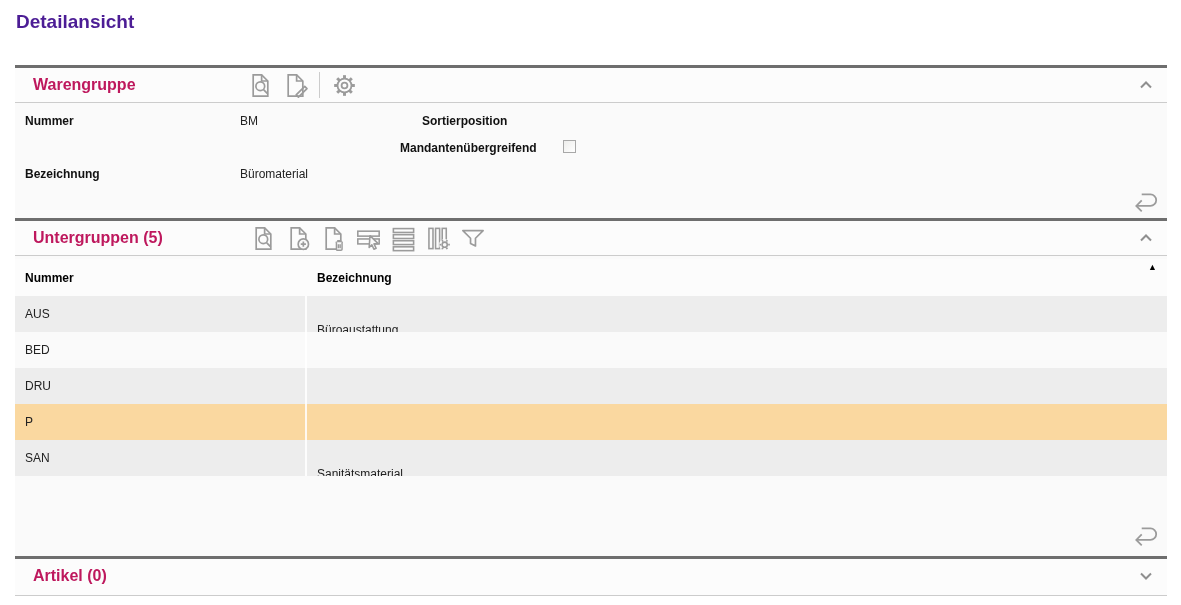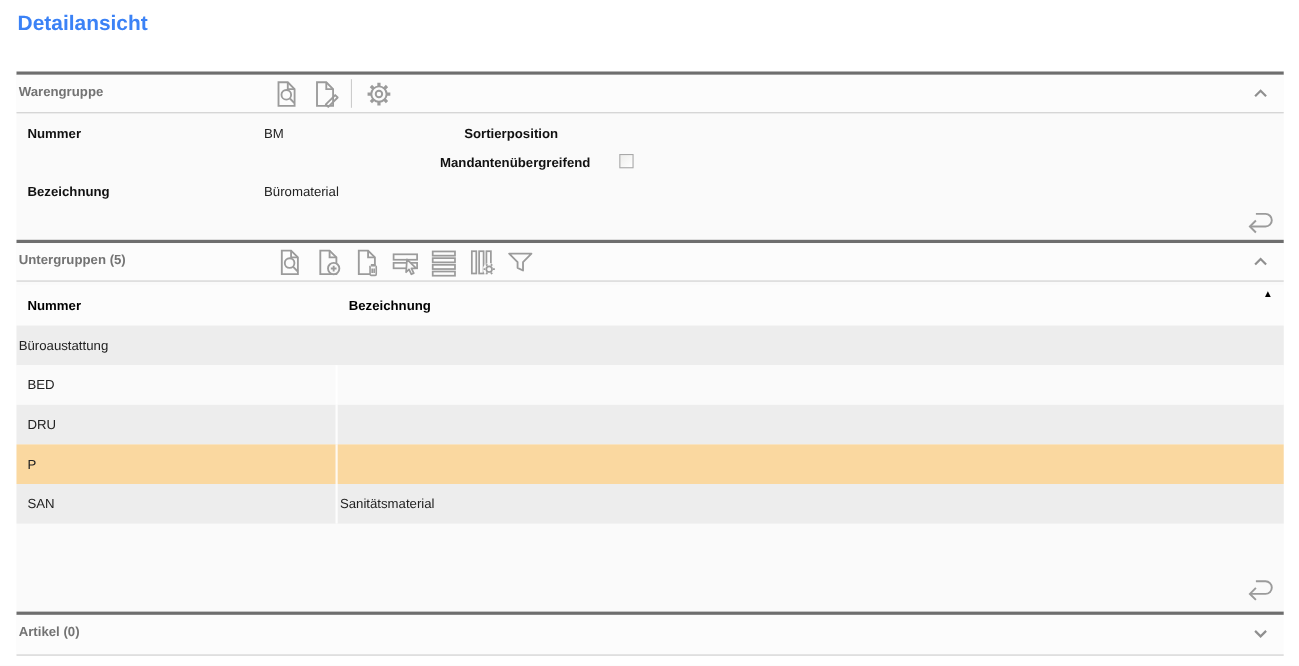--- a/index.html
+++ b/index.html
@@ -3,37 +3,37 @@
 <meta charset="utf-8">
 <style>
   html,body{margin:0;padding:0;}
   body{
     width:1181px;height:605px;position:relative;overflow:hidden;
     background:#ffffff;color:#1a1a1a;
     font-family:"Liberation Sans", sans-serif;
   }
   .page-title{
     position:absolute;left:16px;top:11px;
-    font-size:19px;font-weight:bold;color:#3b82f6;
+    font-size:19px;font-weight:bold;color:#4c1d95;
   }
   
   .section{
     position:absolute;left:15px;right:14px;
     border-top:3px solid #6e6e6e;background:#fafafa;
   }
   #sec-warengruppe{top:65px;height:150px;}
   #sec-untergruppen{top:218px;height:335px;}
   #sec-artikel{top:556px;height:36px;background:#fcfcfc;border-bottom:1px solid #ccc;}
   .sec-header{
     position:relative;height:34px;background:#fcfcfc;border-bottom:1px solid #ccc;
   }
   #sec-artikel .sec-header{border-bottom:none;height:33px;}
   .sec-title{
-    position:absolute;left:2px;top:8px;
-    font-size:12px;font-weight:bold;color:#737373;white-space:nowrap;
+    position:absolute;left:18px;top:8px;
+    font-size:16px;font-weight:bold;color:#be185d;white-space:nowrap;
   }
   .toolbar{
     position:absolute;top:1px;height:32px;display:flex;align-items:center;gap:5px;
   }
   .icon-btn{
     width:30px;height:30px;border:none;background:transparent;padding:0;margin:0;
     display:flex;align-items:center;justify-content:center;cursor:pointer;
   }
   .vsep{width:1px;height:26px;background:#ccc;margin:0 4px;}
   .collapse-btn{
@@ -62,21 +62,21 @@
   .sort-indicator{
     position:absolute;right:10px;top:4px;font-size:9px;color:#000;line-height:9px;cursor:pointer;
   }
   .t-body{position:absolute;left:0;right:0;top:37px;}
   .t-row{height:36px;display:flex;cursor:pointer;}
   .t-row .cell{
     font-size:12px;color:#222;line-height:36px;white-space:nowrap;overflow:hidden;
     box-sizing:border-box;
   }
   .t-row .c1{width:292px;padding-left:10px;border-right:2px solid rgba(255,255,255,0.85);}
-  .t-row .c2{flex:1;padding-left:2px;}
+  .t-row .c2{flex:1;padding-left:10px;margin-top:16px;}
   .t-row.odd{background:#ededed;}
   .t-row.even{background:#fafafa;}
   .t-row.selected{background:#fad8a0;}
   svg{display:block;}
 </style>
 </head>
 <body>
 
 <div class="page-title">Detailansicht</div>
 
@@ -215,20 +215,21 @@
     </button>
   </div>
   <div class="sec-content">
     <div class="t-header">
       <div class="hcell c1">Nummer</div>
       <div class="hcell c2">Bezeichnung</div>
       <div class="sort-indicator">▲</div>
     </div>
     <div class="t-body">
         <div class="t-row odd">
+    <div class="cell c1">AUS</div>
     <div class="cell c2">Büroaustattung</div>
   </div>
         <div class="t-row even">
     <div class="cell c1">BED</div>
   </div>
         <div class="t-row odd">
     <div class="cell c1">DRU</div>
   </div>
         <div class="t-row even selected">
     <div class="cell c1">P</div>

